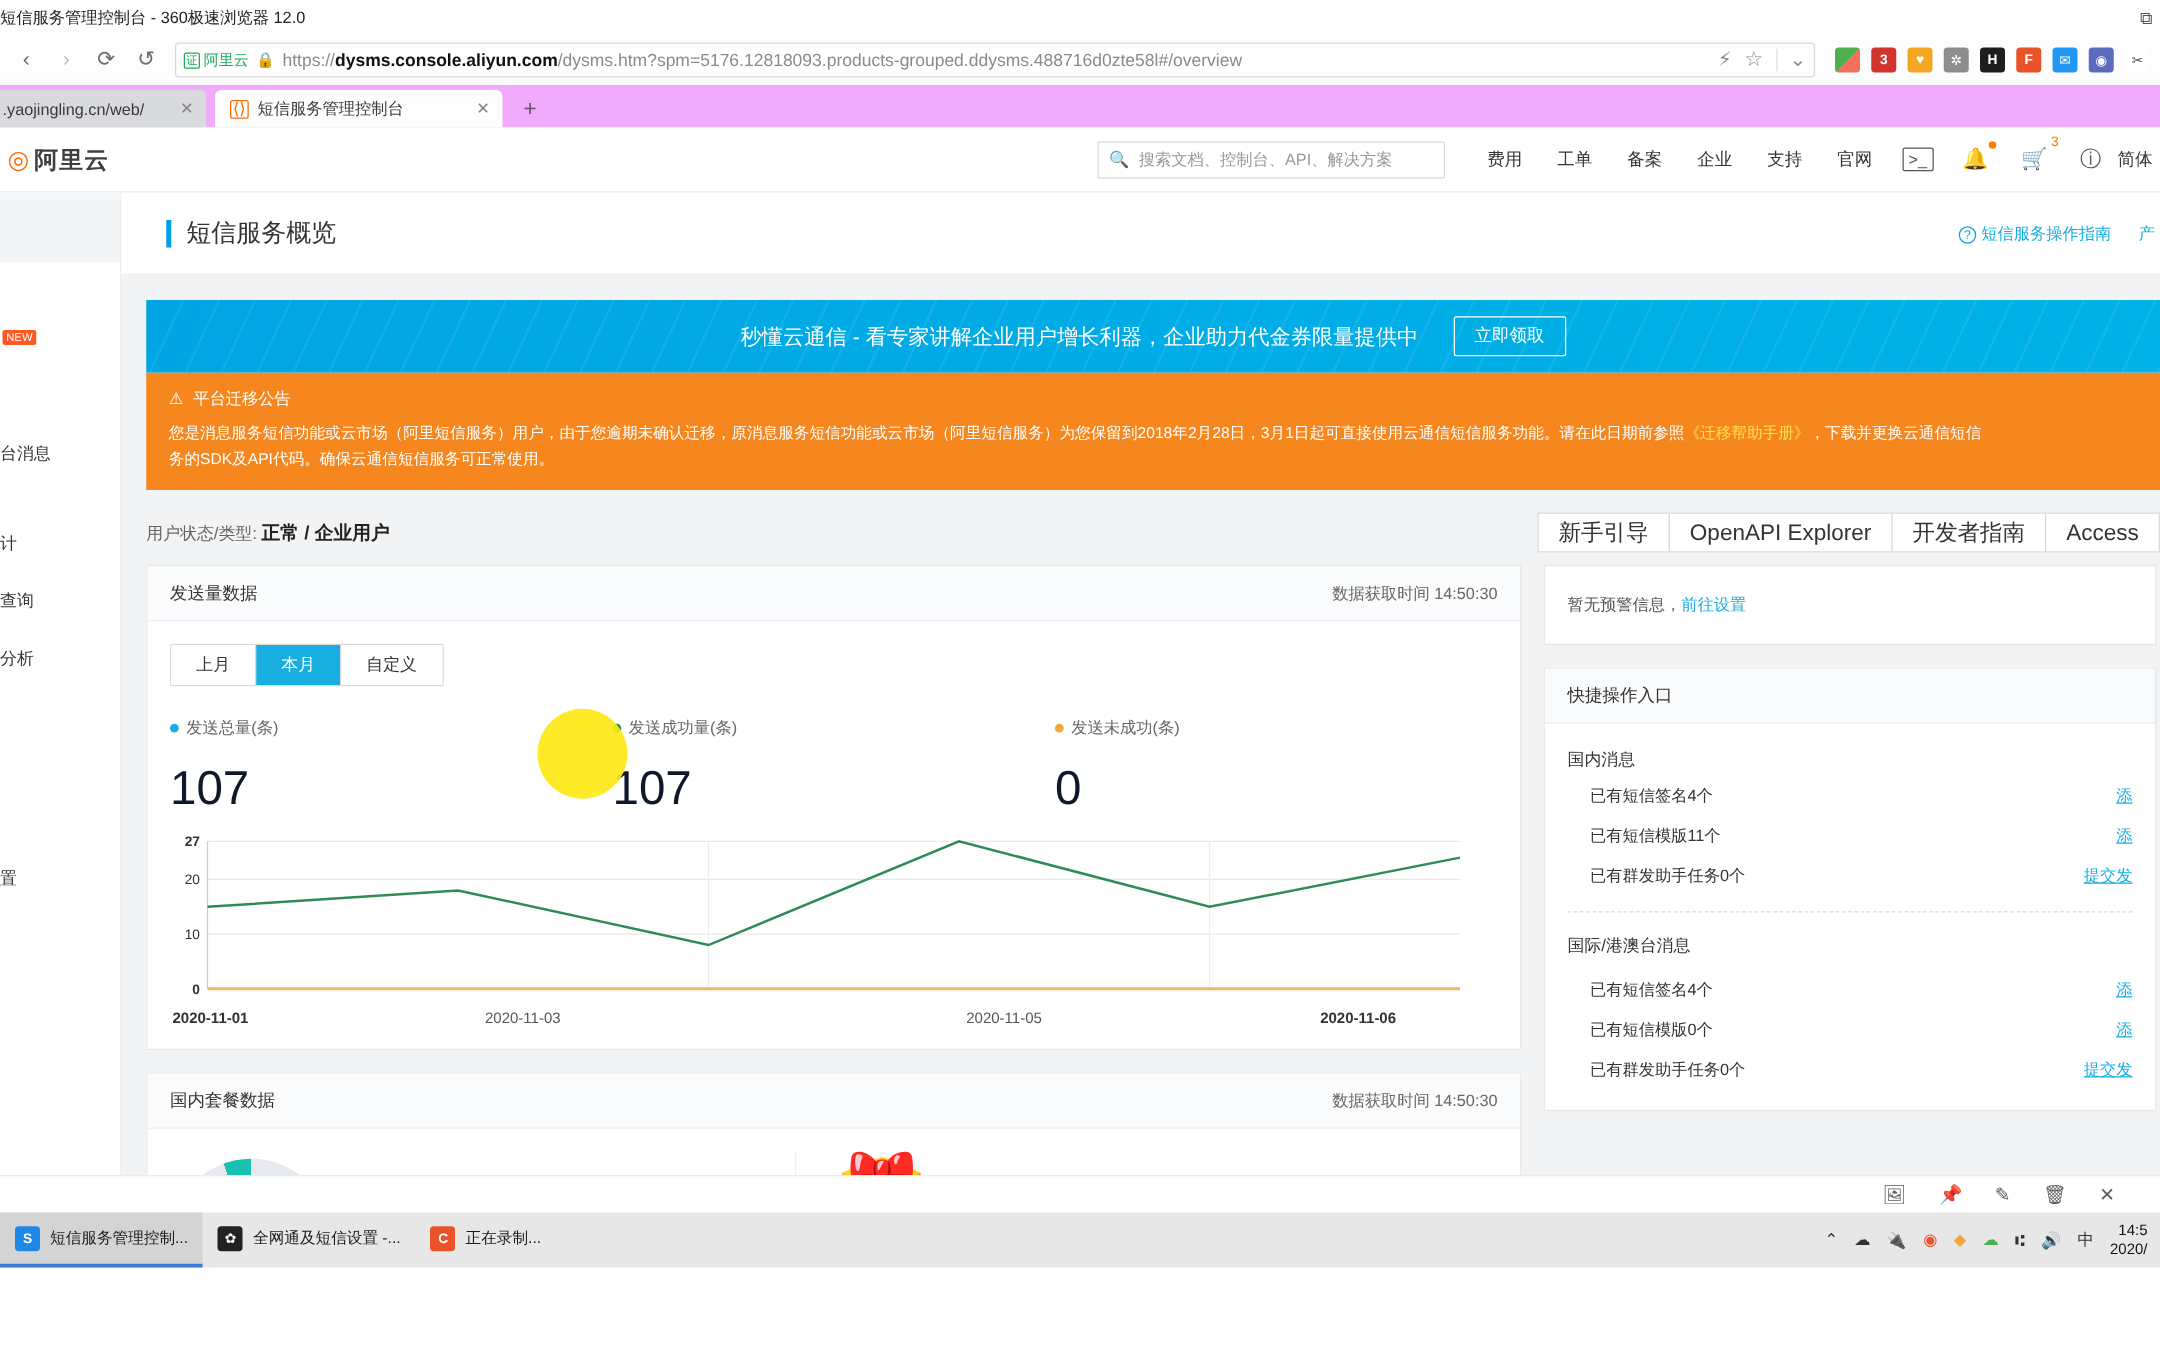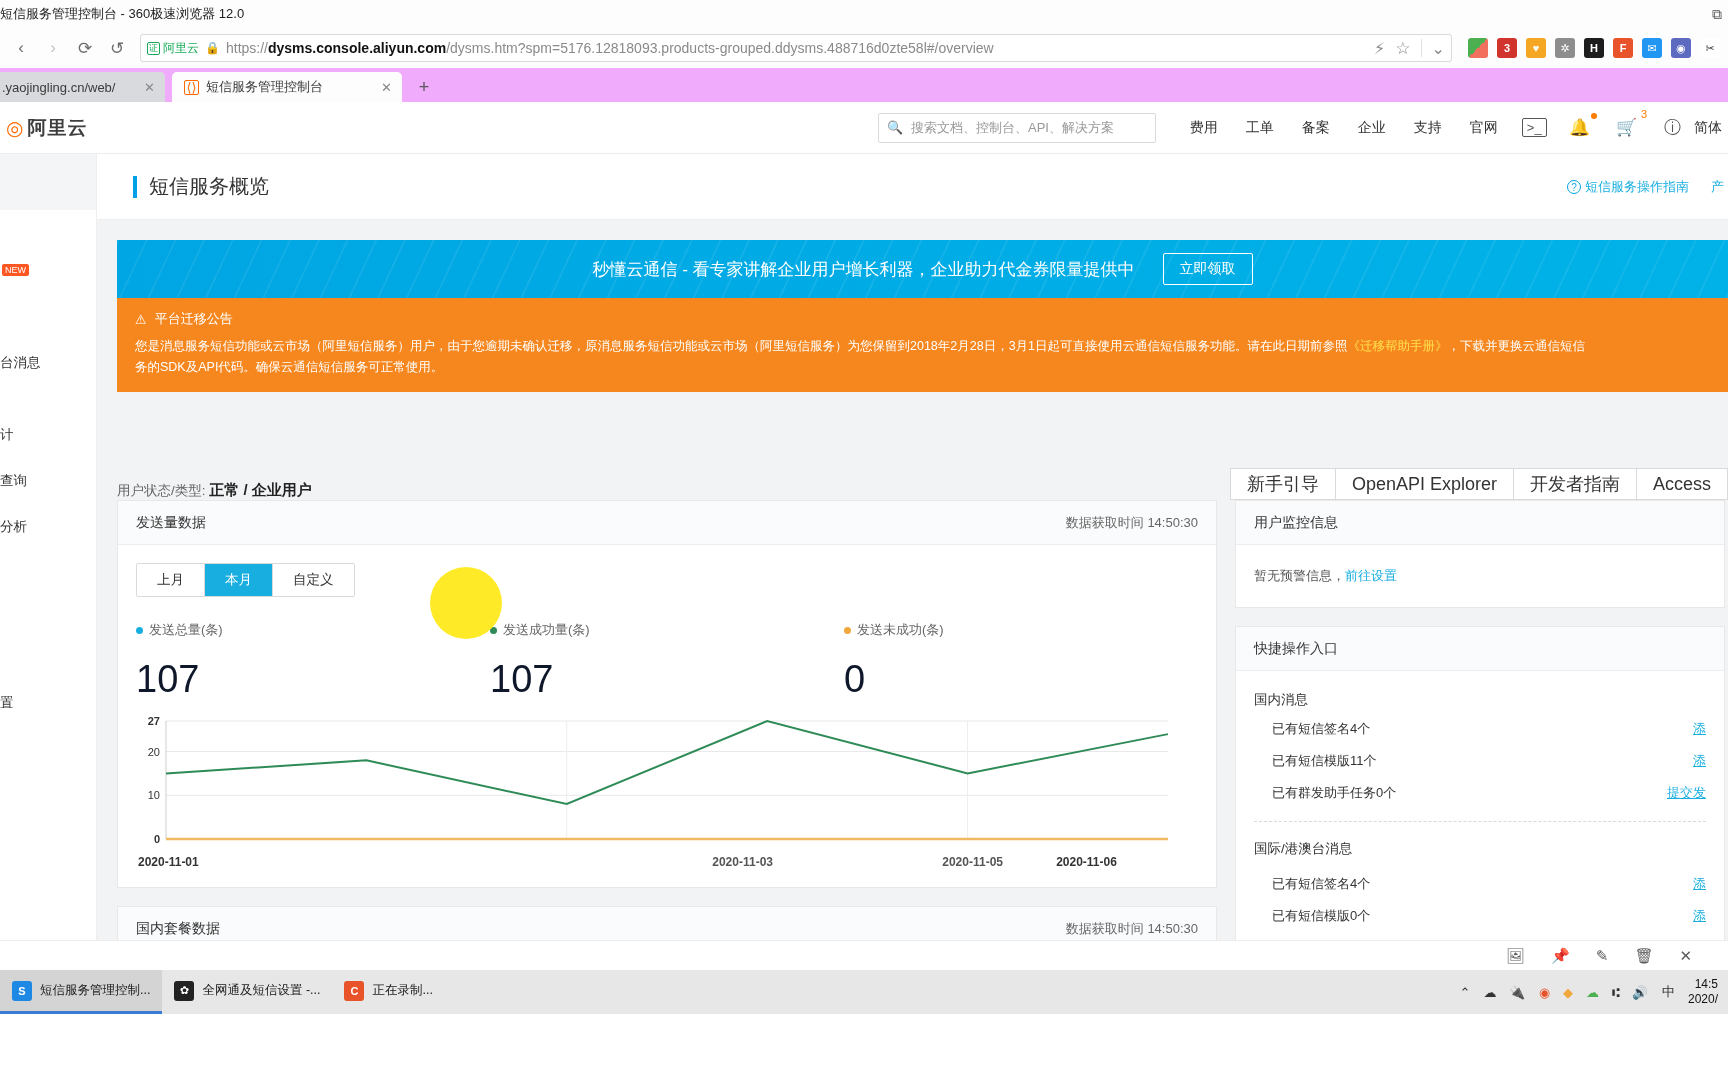--- a/index.html
+++ b/index.html
@@ -128,21 +128,21 @@
   }
   .promo-btn { border: 1px solid #fff; border-radius: 2px; padding: 6px 16px;
      font-size: 14px; background: transparent; color:#fff; z-index:1;}
   .promo-text { z-index: 1; }
 
   .notice { background: #f6871f; color: #fff; padding: 12px 18px 14px 18px; }
   .notice-title { font-size: 13px; display:flex; align-items:center; gap:8px; margin-bottom: 8px;}
   .notice-body { font-size: 12.5px; line-height: 21px; }
   .notice-body a { color: #ffe14d; text-decoration: none; }
 
-  .status-row { display: flex; align-items: flex-end; height: 60px; padding-top: 8px; margin-top: 48px; }
+  .status-row { display: flex; align-items: center; height: 60px; padding-top: 8px; }
   .status-text { font-size: 13.5px; color: #666; }
   .status-text b { color: #222; font-size: 15px; font-weight: bold; }
   .btn-group { margin-left: auto; display:flex; }
   .btn-group button {
     height: 32px; padding: 0 16px; border: 1px solid #d9d9d9; background:#fff;
     font-size: 18px; color: #333; margin-left: -1px; cursor: pointer;
     font-family: inherit;
   }
 
   .panels { display: flex; gap: 18px; align-items: flex-start; }
@@ -425,22 +425,22 @@
                       <text x="24" y="130" text-anchor="end" font-size="11" fill="#333" font-weight="bold" font-family="&quot;Liberation Sans&quot;, sans-serif">0</text>
                       <line x1="430.8" y1="8" x2="430.8" y2="126" stroke="#ededed" stroke-width="1"></line>
                       <line x1="831.6" y1="8" x2="831.6" y2="126" stroke="#ededed" stroke-width="1"></line>
                       <line x1="30" y1="8" x2="30" y2="126" stroke="#cfcfcf" stroke-width="1"></line>
                       <polyline points="30,60.44444444444444 230.4,47.33333333333334 430.8,91.03703703703704 631.2,8 831.6,60.44444444444444 1032,21.111111111111114" fill="none" stroke="#2e8b57" stroke-width="2"></polyline>
                       <polyline points="30,126 230.4,126 430.8,126 631.2,126 831.6,126 1032,126" fill="none" stroke="#f0b860" stroke-width="2.5"></polyline>
                     </svg>
                 </div>
                 <div class="xaxis">
                   <span style="width:250px">2020-11-01</span>
-                  <span style="width:385px;text-align:right;font-weight:bold;color:#555">2020-11-03</span>
-                  <span style="width:230px;text-align:right;font-weight:bold;color:#555">2020-11-05</span>
+                  <span style="width:385px;text-align:left;font-weight:normal;color:#555">2020-11-03</span>
+                  <span style="width:230px;text-align:left;font-weight:normal;color:#555">2020-11-05</span>
                   <span style="flex:1;text-align:center;padding-right:28px">2020-11-06</span>
                 </div>
 
               </div>
             </div>
 
             <div class="card">
               <div class="card-head">
                 <span>国内套餐数据</span>
                 <span class="right">数据获取时间 14:50:30</span>
@@ -463,23 +463,20 @@
                   </ul>
                 </div>
               </div>
             </div>
 
           </div>
 
           <div class="side-col">
 
             <div class="card">
-              <div class="card-head">
-                <span>用户监控信息</span>
-              </div>
               <div class="card-body" style="padding:22px 18px;font-size:13px;color:#555;">
                 <span>暂无预警信息，</span><a href="#" class="link">前往设置</a>
               </div>
             </div>
 
             <div class="card">
               <div class="card-head">
                 <span>快捷操作入口</span>
               </div>
               <div class="card-body" style="padding:14px 18px 16px 18px;">

